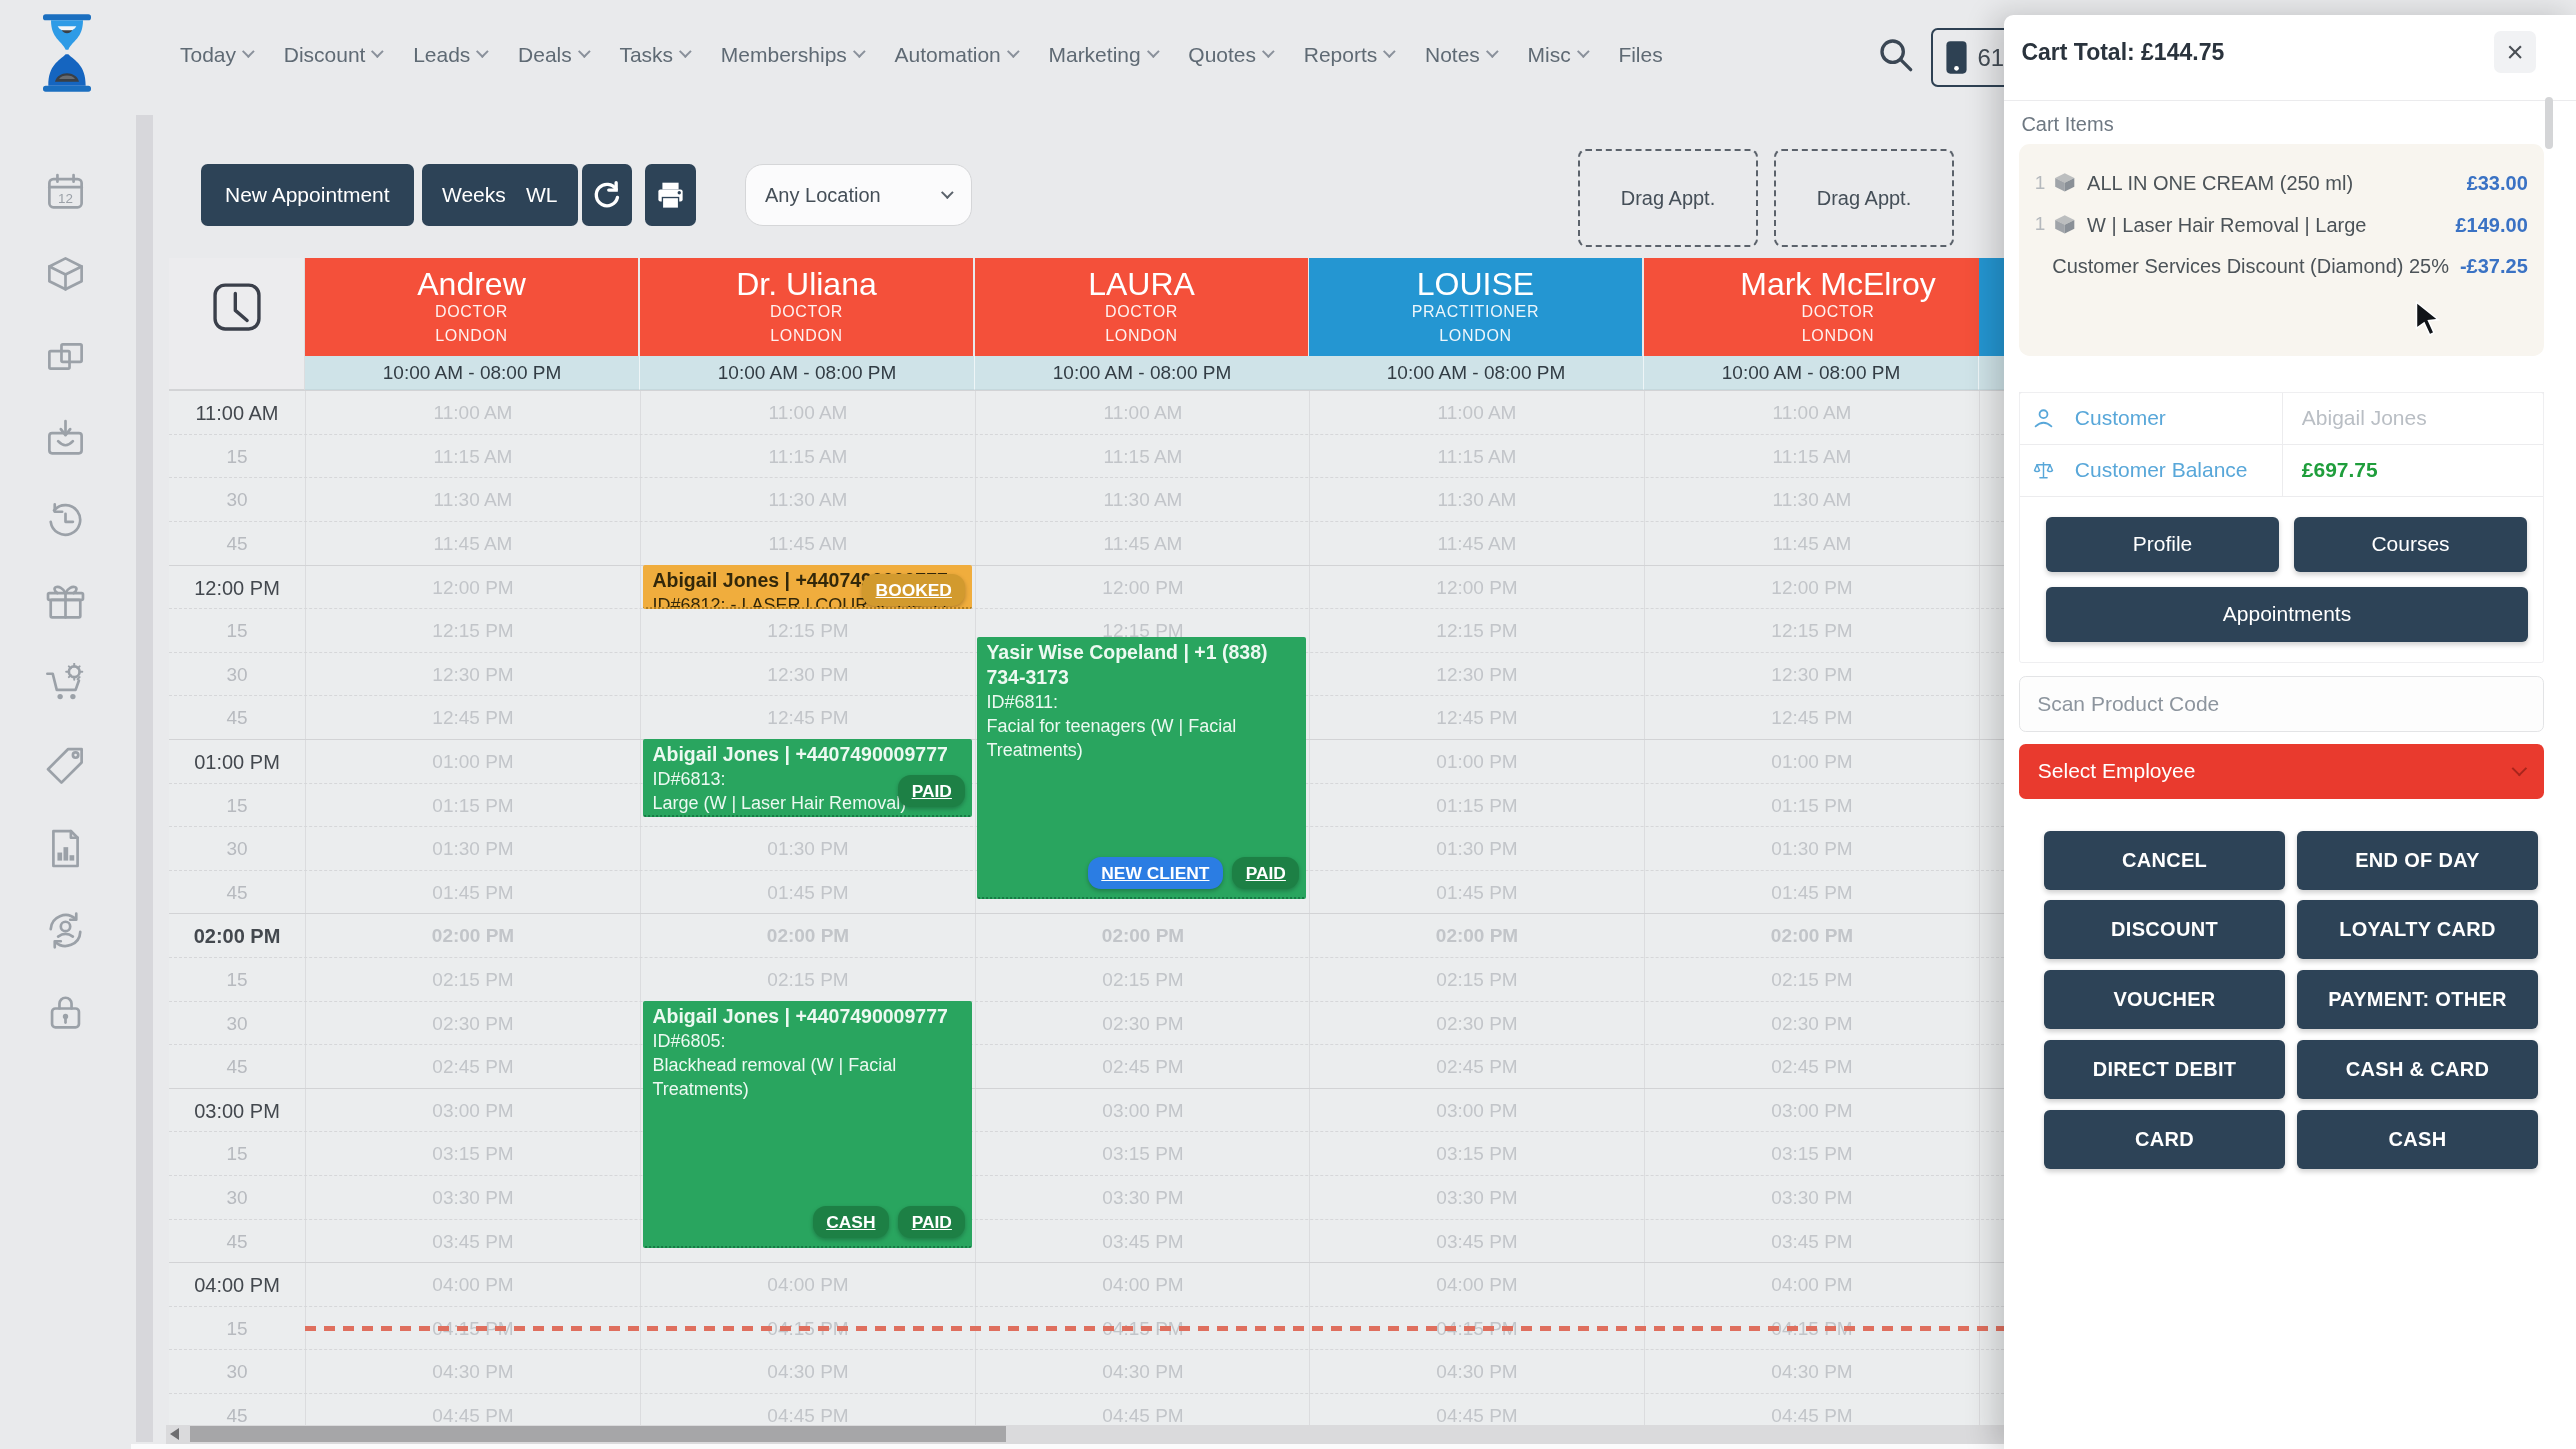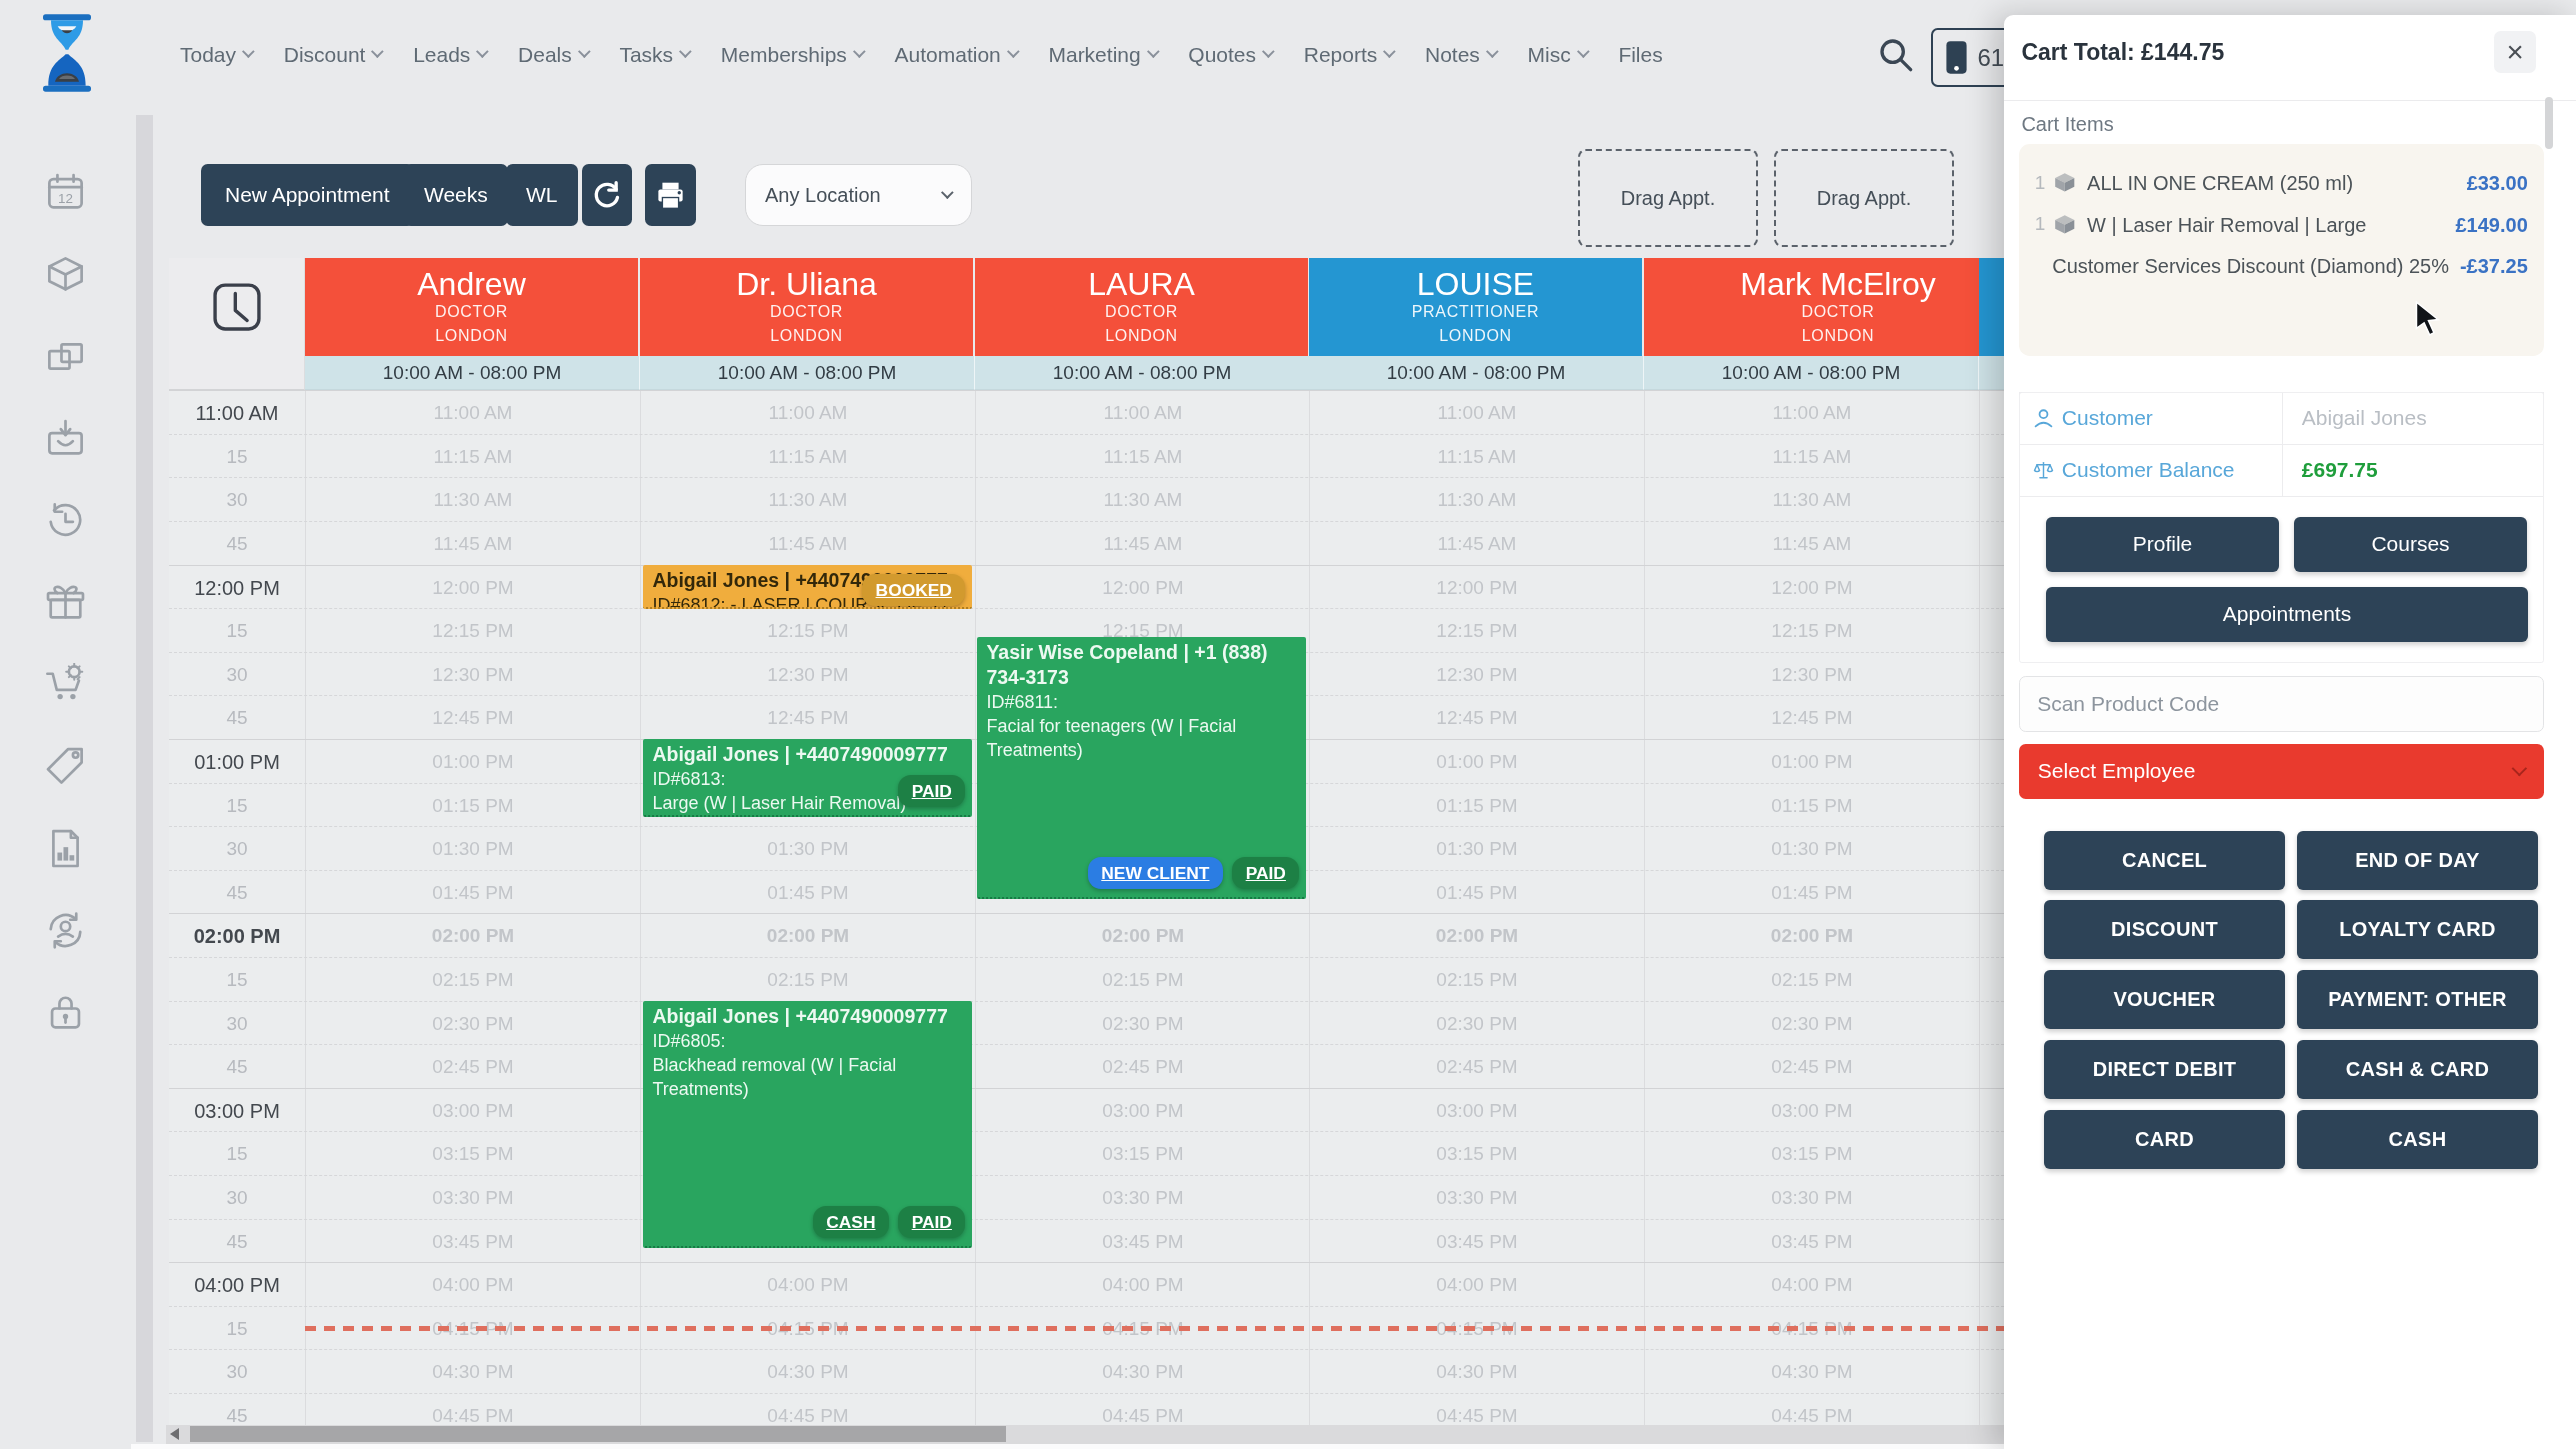--- a/index.html
+++ b/index.html
@@ -19,21 +19,21 @@
 
   
   #sidebar { position:absolute; left:0; top:109px; width:131px; height:1340px; display:flex; flex-direction:column; align-items:center; padding-top:62px; gap:39px; }
   .side-icon { width:43px; height:43px; color:#9ba1a8; }
   .side-icon svg { width:43px; height:43px; }
   #vtrack { position:absolute; left:136px; top:115px; width:17.4px; height:1327px; background:#d7d7db; }
 
   
   .tbtn { position:absolute; top:164px; height:62px; background:#2d4357; color:#fff; border:none; border-radius:6.7px; font-size:21px; font-family:inherit; display:flex; align-items:center; justify-content:center; cursor:pointer; }
   #btn-new { left:201px; padding:0 24px; }
-  #btn-weeks { left:404px; padding:0 20px; }
+  #btn-weeks { left:422px; padding:0 20px; }
   #btn-wl { left:506px; padding:0 20px; }
   #btn-refresh { left:582px; width:50px; }
   #btn-print { left:645px; width:51px; }
   #loc-select { position:absolute; left:745px; top:164px; width:227px; height:62px; background:#fbfbfc; border:1.3px solid #d5d6d8; border-radius:18px; display:flex; align-items:center; padding:0 19px; font-size:20px; color:#454f58; cursor:pointer; }
   #loc-select .chev { border-color:#5a626b; margin-left:auto; }
   .drag-box { position:absolute; top:149px; width:180px; height:98px; border:2px dashed #5b626b; border-radius:8px; display:flex; align-items:center; justify-content:center; font-size:20px; color:#454f58; }
 
   
   #grid { position:absolute; left:169px; top:258px; width:1835px; height:1179px; overflow:hidden; background:#ebedee; }
   .gut-head { position:absolute; left:0; top:0; width:136px; height:98px; background:#ececee; border-right:1.3px solid #dcdddf; display:flex; align-items:center; justify-content:center; }
@@ -78,21 +78,21 @@
   .citem { display:flex; align-items:flex-start; margin-top:12px; }
   .citem .qty { font-size:19px; color:#b5b9bd; width:17.4px; flex:none; margin-top:2.7px; }
   .citem .pkg { width:25.5px; height:25.5px; color:#8a9097; flex:none; margin:1.3px 9.4px 0 0; }
   .citem .pkg svg { width:25.5px; height:25.5px; }
   .citem .cname { font-size:20px; color:#4c5358; line-height:29.5px; flex:1; }
   .citem .cprice { font-size:20px; font-weight:bold; color:#3a72c4; margin-left:10.7px; white-space:nowrap; align-self:center; }
   #panel-thumb { position:absolute; left:541px; top:82px; width:8px; height:52px; background:#d4d5d7; border-radius:4px; }
 
   #cust-table { position:absolute; left:14.8px; top:377px; width:525px; border:1.3px solid #ececee; border-bottom:none; }
   .crow { display:flex; height:52px; border-bottom:1.3px solid #ececee; background:#fff; }
-  .crow .lcell { width:263px; border-right:1.3px solid #ececee; display:flex; align-items:center; padding-left:12px; gap:7px; }
+  .crow .lcell { width:263px; border-right:1.3px solid #ececee; display:flex; align-items:center; padding-left:12px; gap:20px; }
   .crow .lcell .cicon { width:23px; height:23px; color:#58a7d9; }
   .crow .lcell .cicon svg { width:23px; height:23px; }
   .crow .lcell .ltext { font-size:21px; color:#58a7d9; }
   .crow .vcell { flex:1; display:flex; align-items:center; padding-left:19px; font-size:21px; }
   #cust-name { color:#b9bec4; }
   #cust-balance { color:#1f9e3c; font-weight:bold; }
 
   .navybtn { position:absolute; background:#2d4357; color:#fff; border:none; border-radius:6px; font-family:inherit; font-size:21px; display:flex; align-items:center; justify-content:center; cursor:pointer; box-shadow:0 2.7px 5.4px rgba(0,0,0,.18); }
   #btn-profile { left:42px; top:502px; width:233px; height:55px; }
   #btn-courses { left:290px; top:502px; width:233px; height:55px; }

